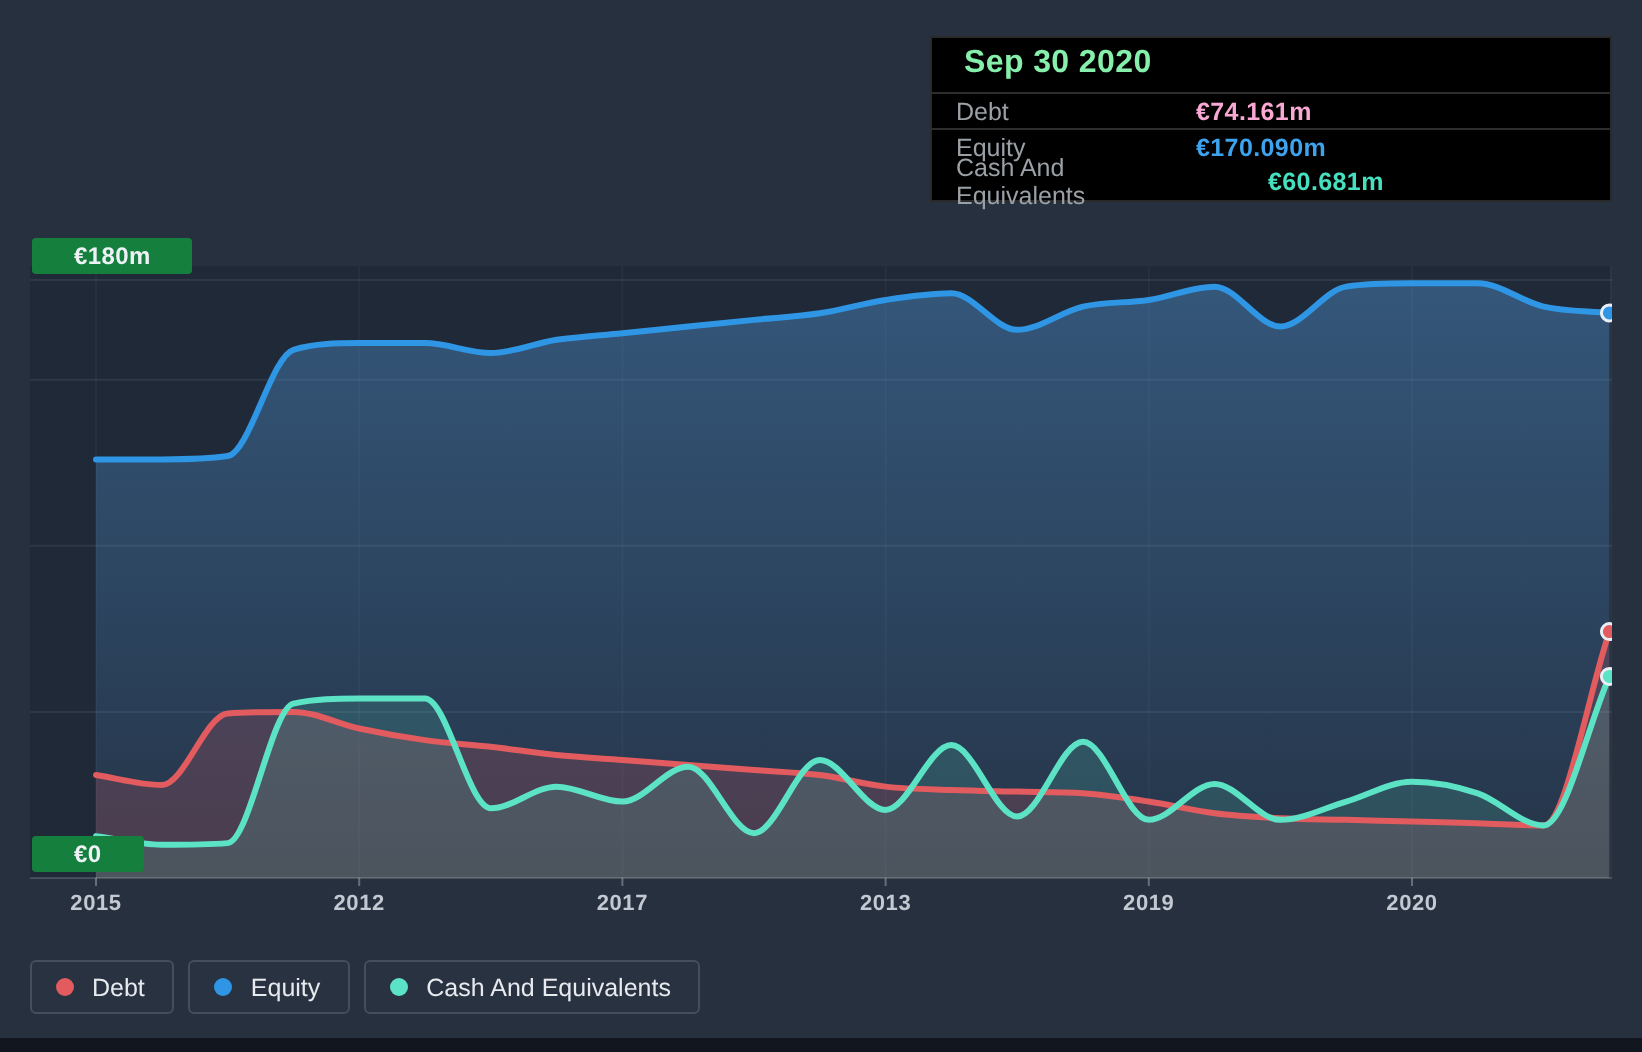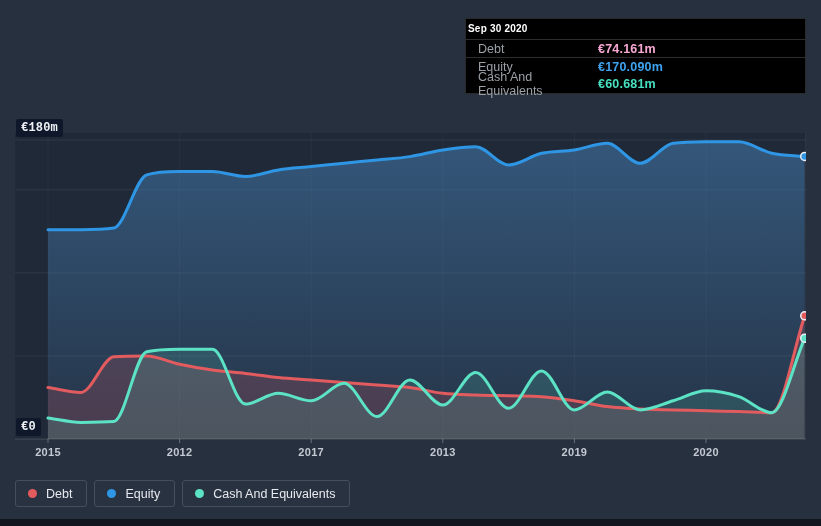--- a/index.html
+++ b/index.html
@@ -11,38 +11,38 @@
   }
   .bottom-strip{position:absolute;left:0;top:519px;width:821px;height:7px;background:#12161f;}
 
   
   .plot-wrap{position:absolute;left:15px;top:133px;width:791px;height:311px;}
   .plot-wrap svg{display:block;}
 
   
   .y-label{
     position:absolute;color:#eef1f5;font-size:12px;font-weight:bold;
-    background:#0f172a;padding:2px 5px;border-radius:2px;letter-spacing:.2px;font-family:Liberation Mono, monospace;
+    background:#15803d;padding:2px 21px;border-radius:2px;letter-spacing:.2px;
   }
   .y-label-top{left:16px;top:119px;}
   .y-label-zero{left:16px;top:418px;}
   .x-labels{position:absolute;left:15px;top:446px;width:791px;height:16px;}
   .x-tick-label{
     position:absolute;top:0;transform:translateX(-50%);
     color:#c3c9d2;font-size:11px;font-weight:bold;letter-spacing:.3px;
   }
 
   
   .tooltip{
     position:absolute;left:465px;top:18px;width:341px;
     background:#000;border:1px solid #2a2a2a;box-sizing:border-box;
     font-size:12.5px;color:#9aa0a6;
   }
   .tt-header{
-    padding:4px 2px 5px;color:#ffffff;font-weight:bold;font-size:10px;
+    padding:4px 16px 5px;color:#86efac;font-weight:bold;font-size:16px;
     border-bottom:1px solid #2d2d2d;letter-spacing:.2px;
   }
   .tt-row{display:flex;align-items:center;height:17px;padding:0 12px;}
   .tt-row.bordered{border-bottom:1px solid #2d2d2d;}
   .tt-label{width:120px;flex:0 0 120px;color:#9aa0a6;}
   .tt-value{font-weight:bold;letter-spacing:.2px;}
   .tt-ratio-pct{color:#fff;font-weight:bold;}
   .tt-ratio-text{color:#8d9298;font-weight:bold;margin-left:5px;}
 
   
@@ -114,21 +114,21 @@
   <div class="tt-row bordered">
     <span class="tt-label">Debt</span>
     <span class="tt-value" style="color: #f9a8d4;">€74.161m</span>
   </div>
   <div class="tt-row">
     <span class="tt-label">Equity</span>
     <span class="tt-value" style="color: rgb(62, 163, 239);">€170.090m</span>
   </div>
   <div class="tt-row" style="height:18px">
     <span class="tt-label">Cash And Equivalents</span>
-    <span class="tt-value" style="color: rgb(70, 224, 192);">€60.681m</span>
+    <span class="tt-value" style="color: rgb(70, 224, 192); margin-left: 36px;">€60.681m</span>
   </div>
 </div>
 
 <div class="legend">
   <div class="legend-item">
     <span class="legend-dot" style="background: rgb(226, 91, 94);"></span>
     <span class="legend-label">Debt</span>
   </div>
   <div class="legend-item">
     <span class="legend-dot" style="background: rgb(46, 150, 228);"></span>

